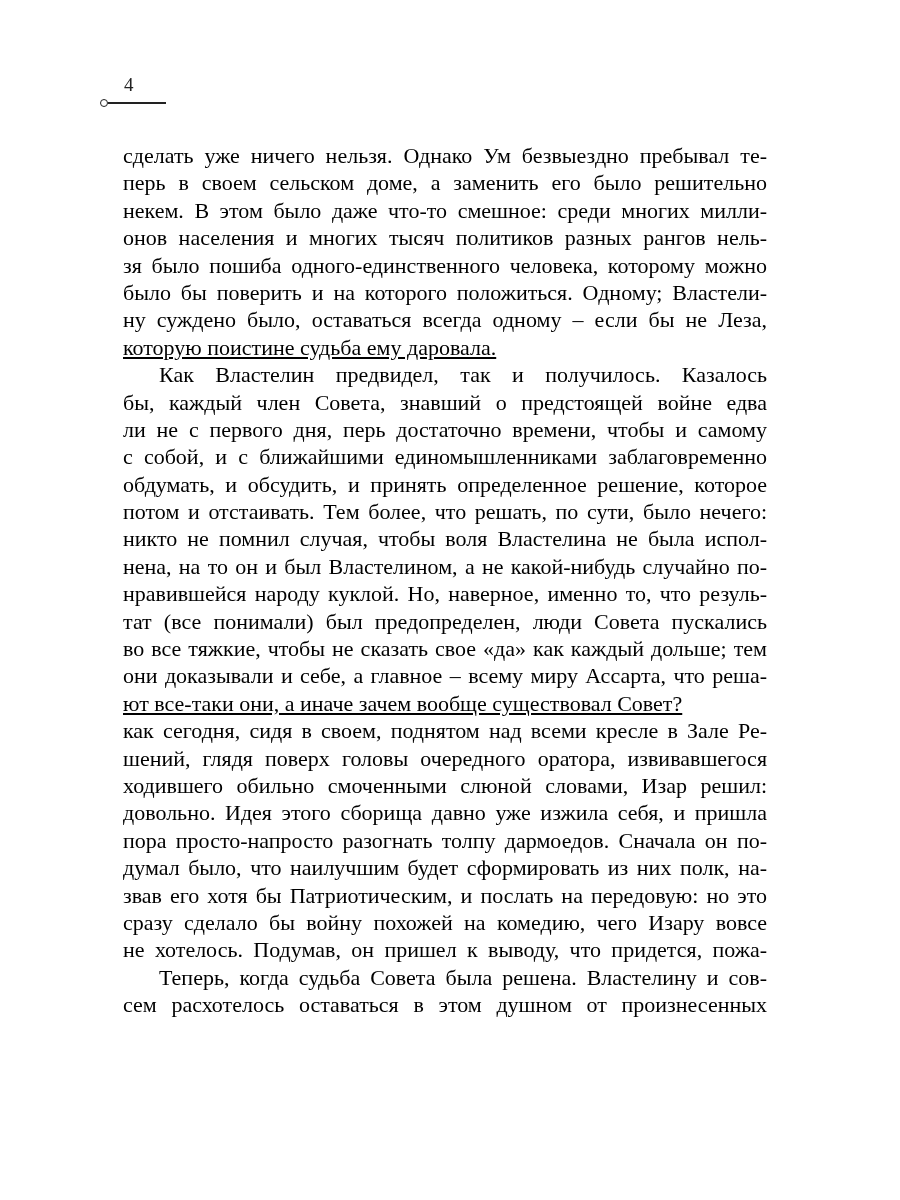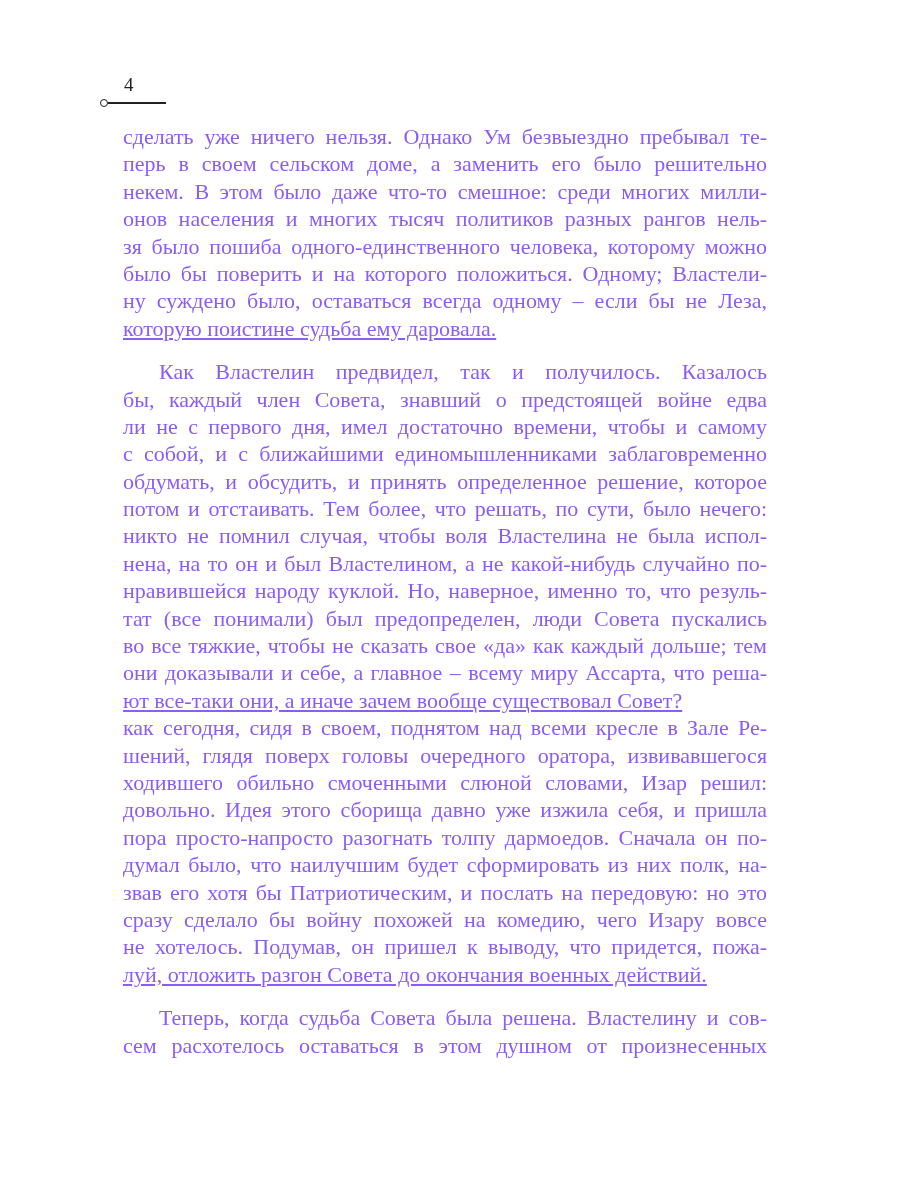--- a/index.html
+++ b/index.html
@@ -9,30 +9,30 @@
     font-family: "Liberation Serif", serif; font-size: 19px; color: #222;
   }
   .header-rule {
     position: absolute; left: 108px; top: 102px; width: 58px; height: 2px; background: #222;
   }
   .header-dot {
     position: absolute; left: 100px; top: 99px; width: 6px; height: 6px;
     border: 1.5px solid #222; border-radius: 50%; background: #fff;
   }
   .text-block {
-    position: absolute; left: 123px; top: 123px; width: 644px;
-    font-family: "Liberation Serif", serif; color: #8b5cf6;
+    position: absolute; left: 123px; top: 142px; width: 644px;
+    font-family: "Liberation Serif", serif; color: #000000;
   }
   .line {
     height: 27.4px; line-height: 27.4px; font-size: 22px;
     white-space: nowrap; overflow: visible;
   }
   .line.justify { text-align: justify; text-align-last: justify; white-space: normal; }
   .line.last { text-align: left; text-align-last: left; text-decoration: underline; }
-  .line.indent { text-indent: 36px; margin-top: 16px; }
+  .line.indent { text-indent: 36px; }
 </style>
 </head>
 <body>
 
 <div>
   <span class="page-number">4</span>
   <span class="header-dot"></span>
   <span class="header-rule"></span>
 </div>
 
@@ -40,36 +40,35 @@
     <div class="line justify">сделать уже ничего нельзя. Однако Ум безвыездно пребывал те-</div>
     <div class="line justify">перь в своем сельском доме, а заменить его было решительно</div>
     <div class="line justify">некем. В этом было даже что-то смешное: среди многих милли-</div>
     <div class="line justify">онов населения и многих тысяч политиков разных рангов нель-</div>
     <div class="line justify">зя было пошиба одного-единственного человека, которому можно</div>
     <div class="line justify">было бы поверить и на которого положиться. Одному; Властели-</div>
     <div class="line justify">ну суждено было, оставаться всегда одному – если бы не Леза,</div>
     <div class="line justify last">которую поистине судьба ему даровала.</div>
     <div class="line justify indent">Как Властелин предвидел, так и получилось. Казалось</div>
     <div class="line justify">бы, каждый член Совета, знавший о предстоящей войне едва</div>
-    <div class="line justify">ли не с первого дня, имел достаточно времени, чтобы и самому</div>
+    <div class="line justify">ли не с первого дня, перь достаточно времени, чтобы и самому</div>
     <div class="line justify">с собой, и с ближайшими единомышленниками заблаговременно</div>
     <div class="line justify">обдумать, и обсудить, и принять определенное решение, которое</div>
     <div class="line justify">потом и отстаивать. Тем более, что решать, по сути, было нечего:</div>
     <div class="line justify">никто не помнил случая, чтобы воля Властелина не была испол-</div>
     <div class="line justify">нена, на то он и был Властелином, а не какой-нибудь случайно по-</div>
     <div class="line justify">нравившейся народу куклой. Но, наверное, именно то, что резуль-</div>
     <div class="line justify">тат (все понимали) был предопределен, люди Совета пускались</div>
     <div class="line justify">во все тяжкие, чтобы не сказать свое «да» как каждый дольше; тем</div>
     <div class="line justify">они доказывали и себе, а главное – всему миру Ассарта, что реша-</div>
     <div class="line justify last">ют все-таки они, а иначе зачем вообще существовал Совет?</div>
     <div class="line justify">как сегодня, сидя в своем, поднятом над всеми кресле в Зале Ре-</div>
     <div class="line justify">шений, глядя поверх головы очередного оратора, извивавшегося</div>
     <div class="line justify">ходившего обильно смоченными слюной словами, Изар решил:</div>
     <div class="line justify">довольно. Идея этого сборища давно уже изжила себя, и пришла</div>
     <div class="line justify">пора просто-напросто разогнать толпу дармоедов. Сначала он по-</div>
     <div class="line justify">думал было, что наилучшим будет сформировать из них полк, на-</div>
     <div class="line justify">звав его хотя бы Патриотическим, и послать на передовую: но это</div>
     <div class="line justify">сразу сделало бы войну похожей на комедию, чего Изару вовсе</div>
     <div class="line justify">не хотелось. Подумав, он пришел к выводу, что придется, пожа-</div>
-    <div class="line justify last">луй, отложить разгон Совета до окончания военных действий.</div>
     <div class="line justify indent">Теперь, когда судьба Совета была решена. Властелину и сов-</div>
     <div class="line justify">сем расхотелось оставаться в этом душном от произнесенных</div>
   </div>
 
 </body></html>

